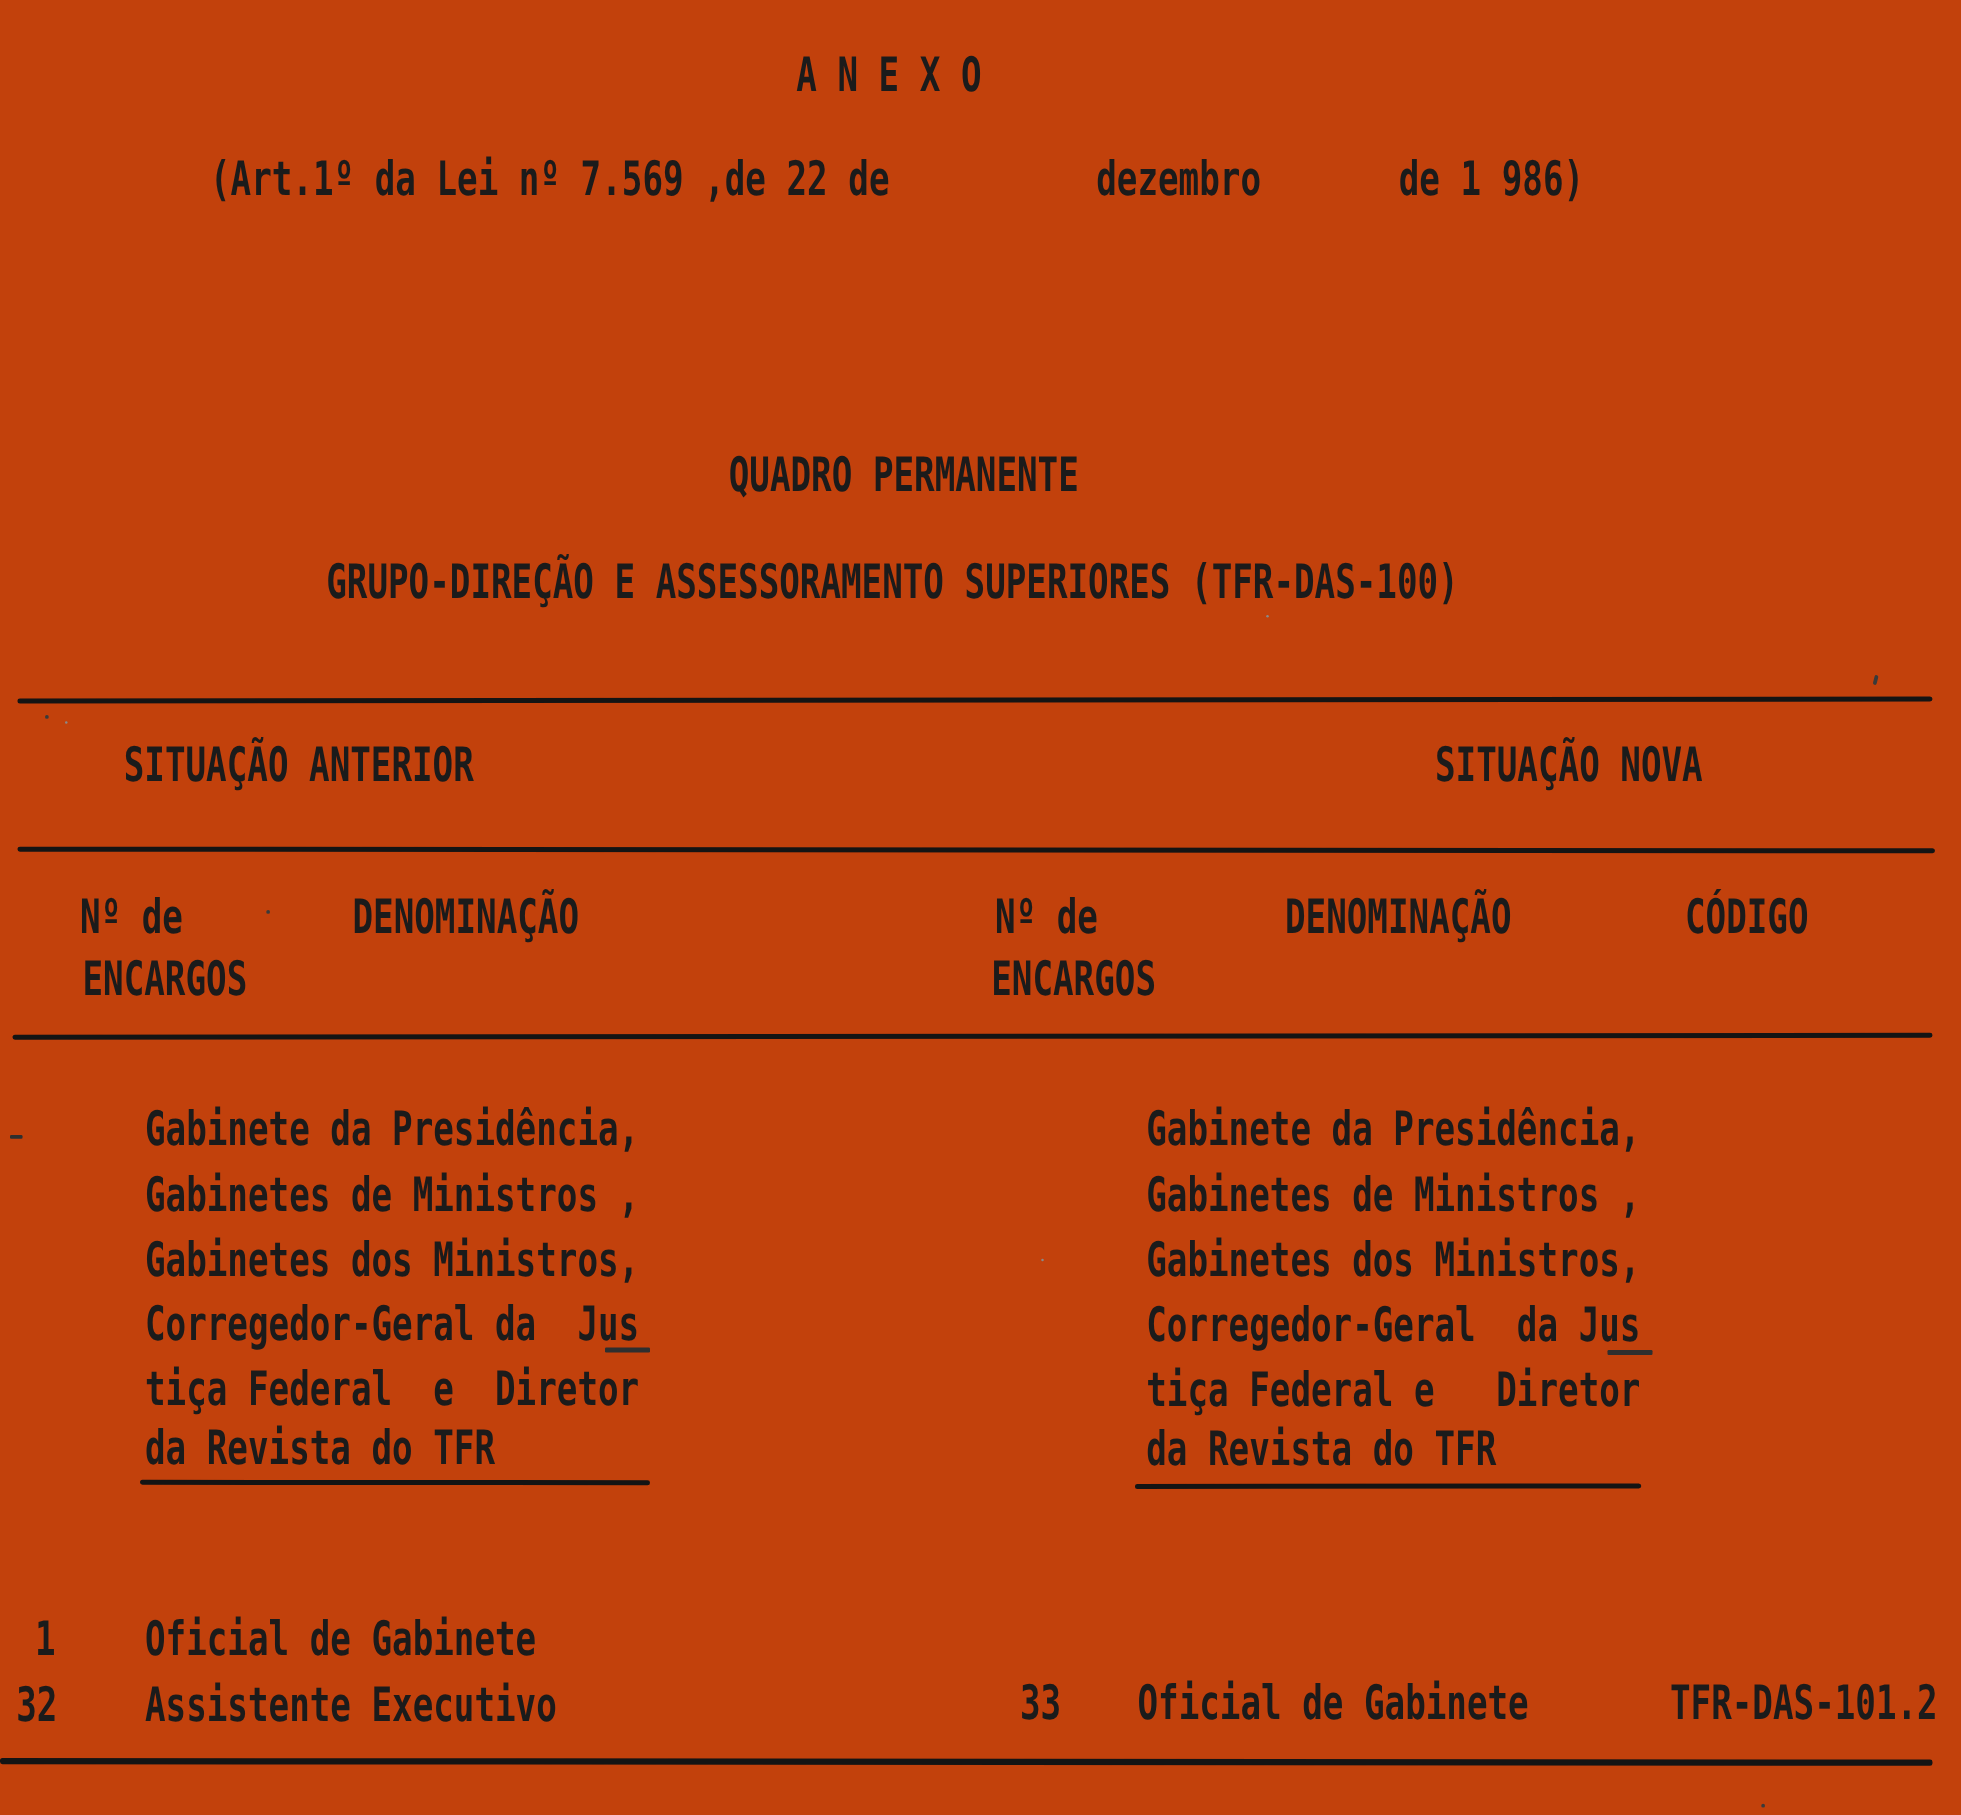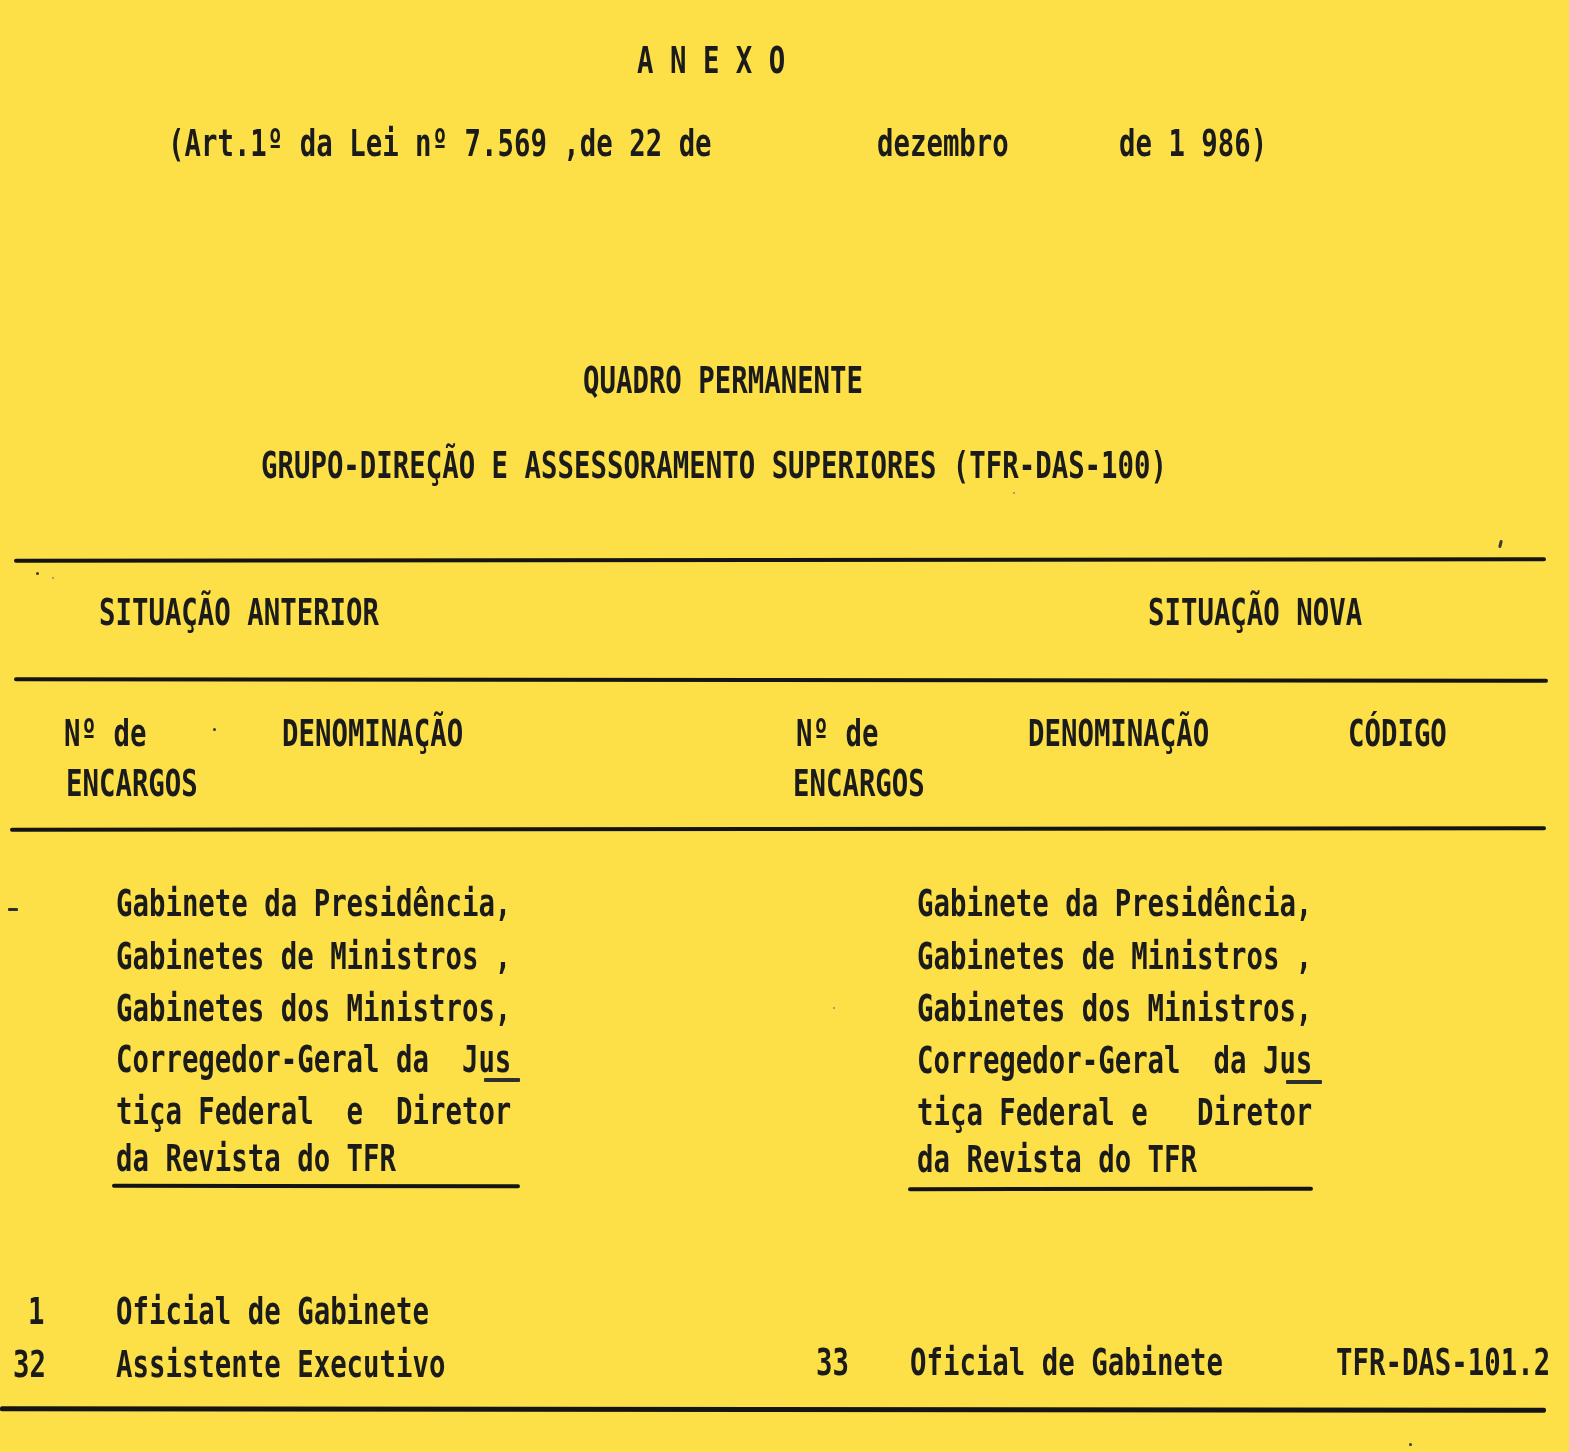--- a/index.html
+++ b/index.html
@@ -1,19 +1,19 @@
 <!DOCTYPE html>
 <html><head>
 <meta charset="utf-8">
 <style>
   html,body { margin:0; padding:0; background:#ffffff; }
   .page {
     position:relative;
     width:1569px; height:1452px;
-    background:#fde047;
+    background:#c2410c;
     overflow:hidden;
     font-family:"DejaVu Sans Mono", monospace;
   }
   .t {
     position:absolute;
     font-family:"DejaVu Sans Mono", monospace;
     font-weight:700;
     font-size:38px;
     line-height:38px;
     color:#1b1b1b;

